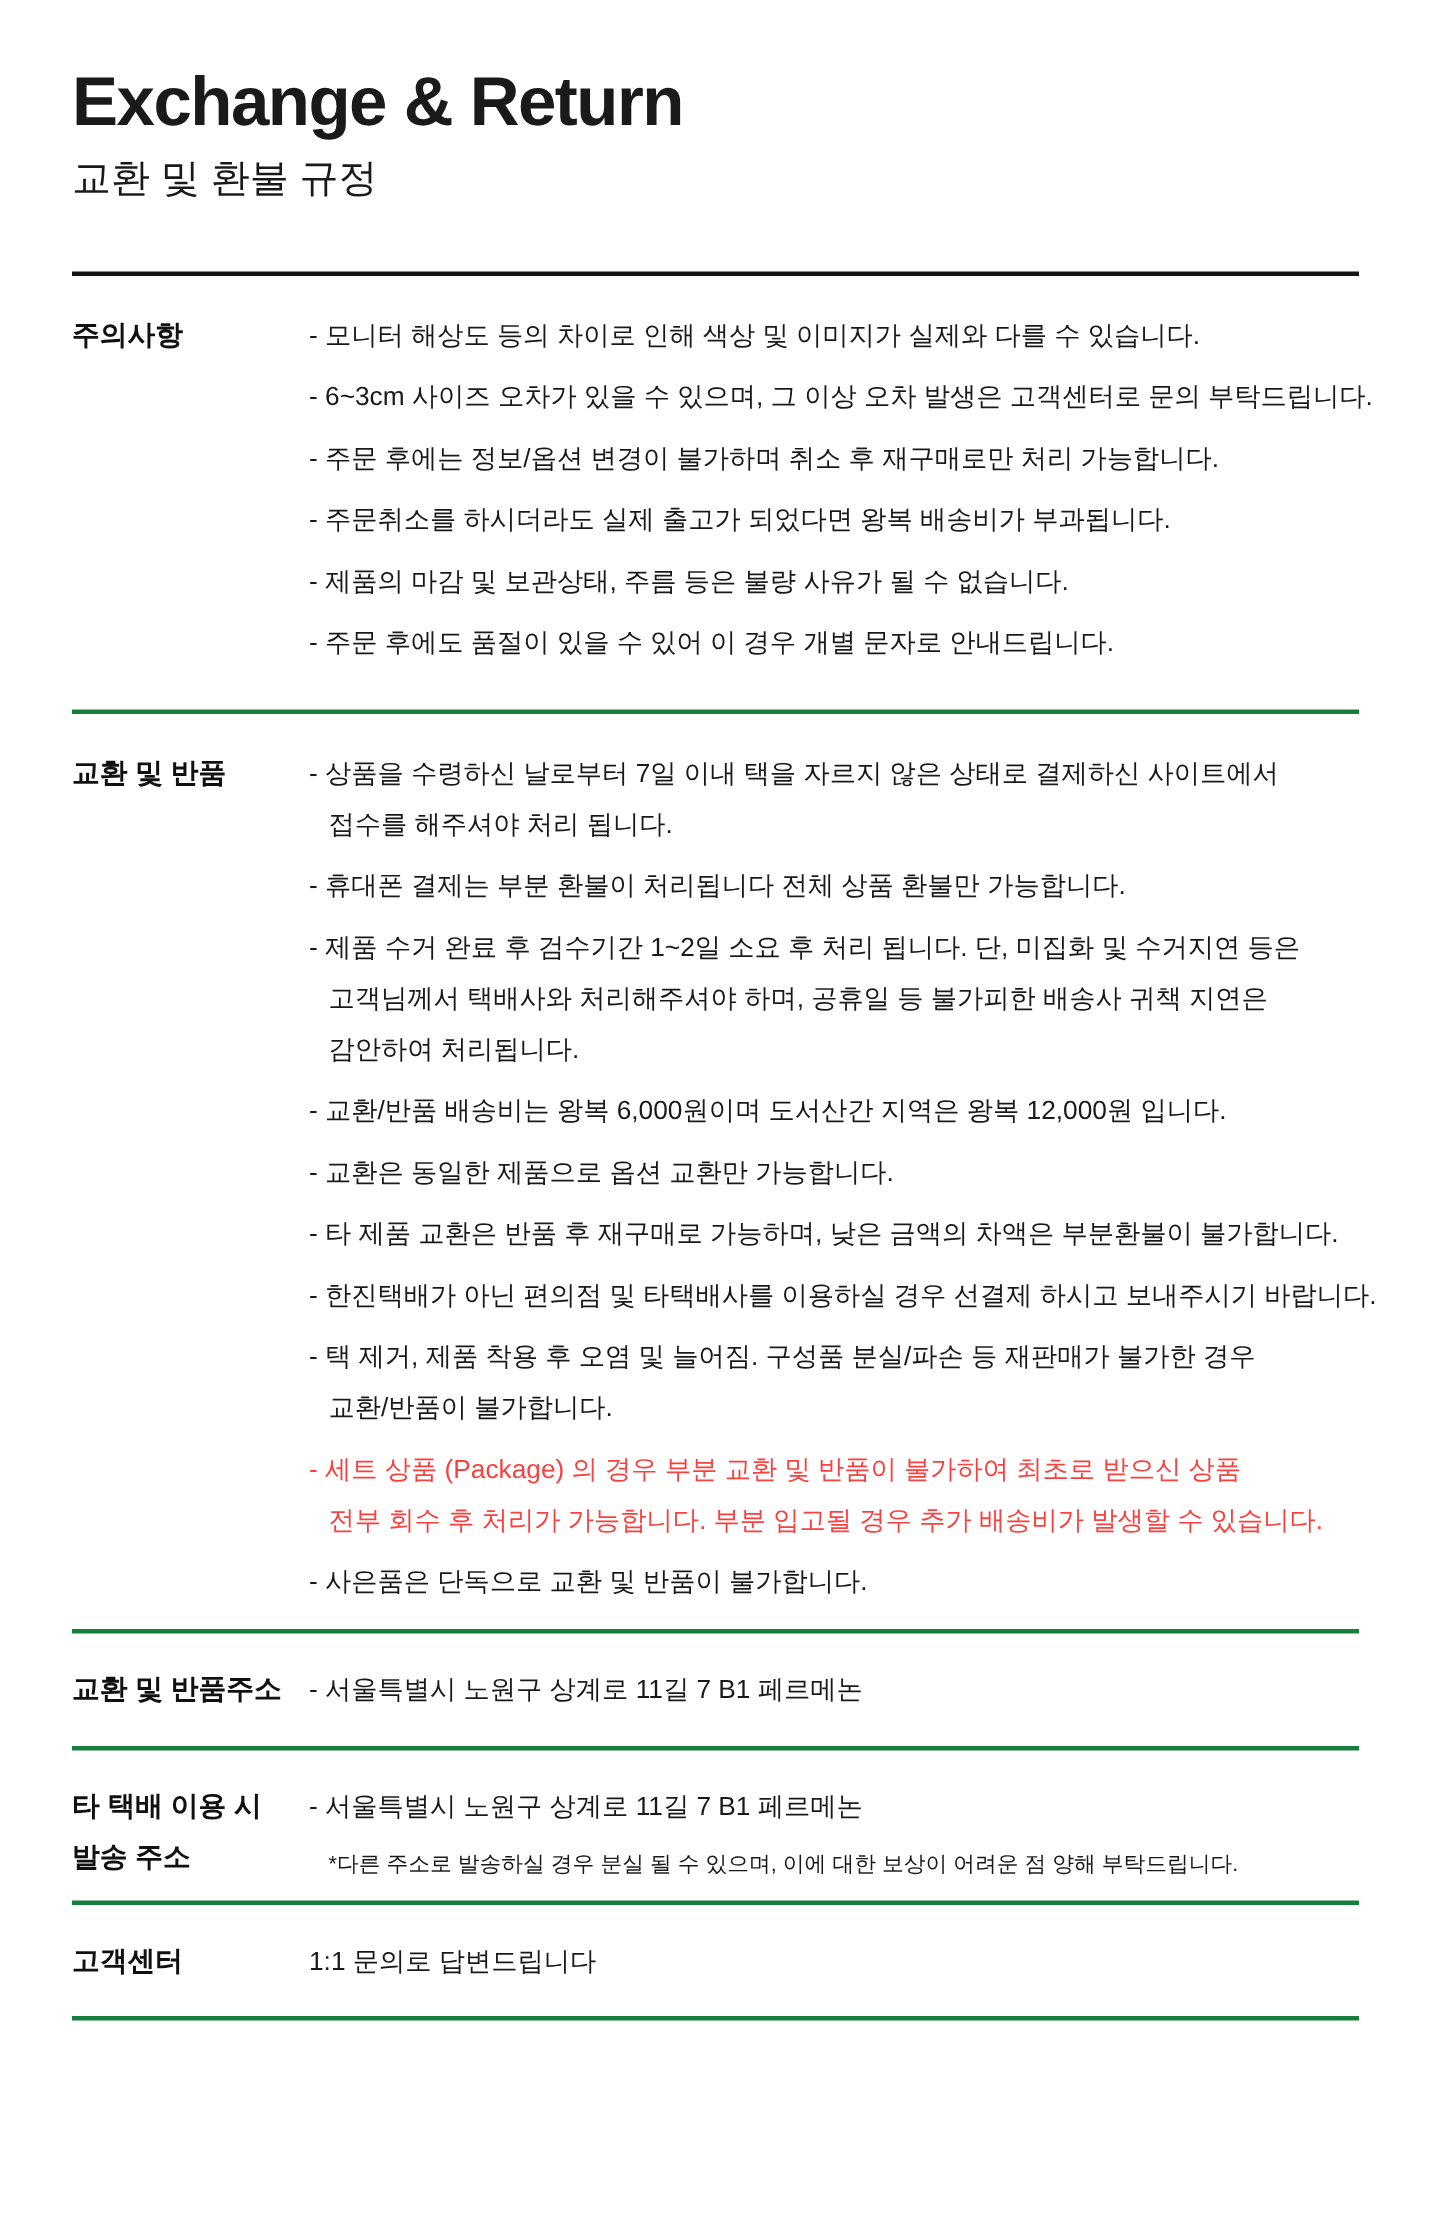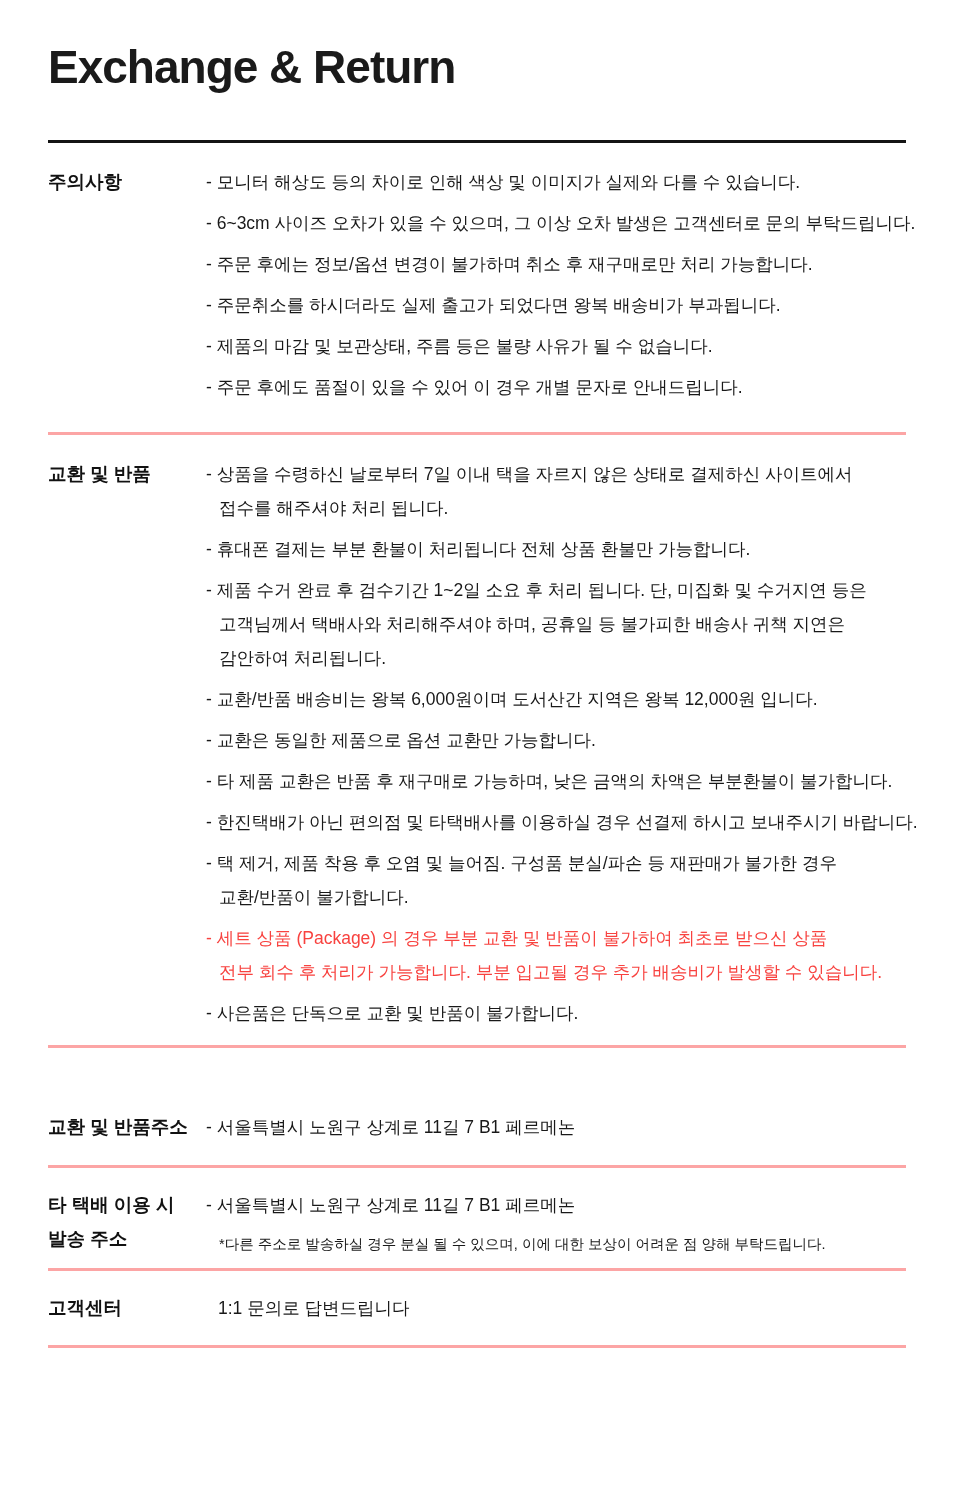--- a/index.html
+++ b/index.html
@@ -36,21 +36,21 @@
     font-size: 26px;
     font-weight: 400;
     line-height: 1.3;
     margin: 8px 0 0 0;
     color: #191919;
   }
   
   section {
     display: grid;
     grid-template-columns: 158px 1fr;
-    border-bottom: 3px solid #fca5a5;
+    border-bottom: 3px solid #15803d;
   }
   .sec-label {
     font-size: 18.5px;
     font-weight: 700;
     line-height: 34px;
     color: #111111;
   }
   .sec-items {
     font-size: 17.5px;
     line-height: 34px;
@@ -61,30 +61,31 @@
   .line { white-space: nowrap; }
   .line.cont { padding-left: 13px; }
   .line.small {
     font-size: 14.5px;
     line-height: 30px;
     padding-left: 13px;
   }
   
   .sec-notes            { padding: 22px 0 28px 0; }
   .sec-exchange-return  { padding: 22px 0 15px 0; }
-  .sec-return-address   { padding: 20px 0 21px 0; margin-top: 42px; }
+  .sec-return-address   { padding: 20px 0 21px 0; }
   .sec-other-courier    { padding: 20px 0 9px 0;  }
-  .sec-customer-center  { padding: 20px 0 20px 0; gap: 12px; }
+  .sec-customer-center  { padding: 20px 0 20px 0; }
 </style>
 </head>
 <body>
 
 <div class="page">
   <div class="header">
     <h1 class="title">Exchange &amp; Return</h1>
+    <div class="subtitle">교환 및 환불 규정</div>
   </div>
   <main>
   <section class="sec-notes">
     <div class="sec-label">
           <div>주의사항</div>
         </div>
     <div class="sec-items">
           <div class="item">
             <div class="line">- 모니터 해상도 등의 차이로 인해 색상 및 이미지가 실제와 다를 수 있습니다.</div>
           </div>

